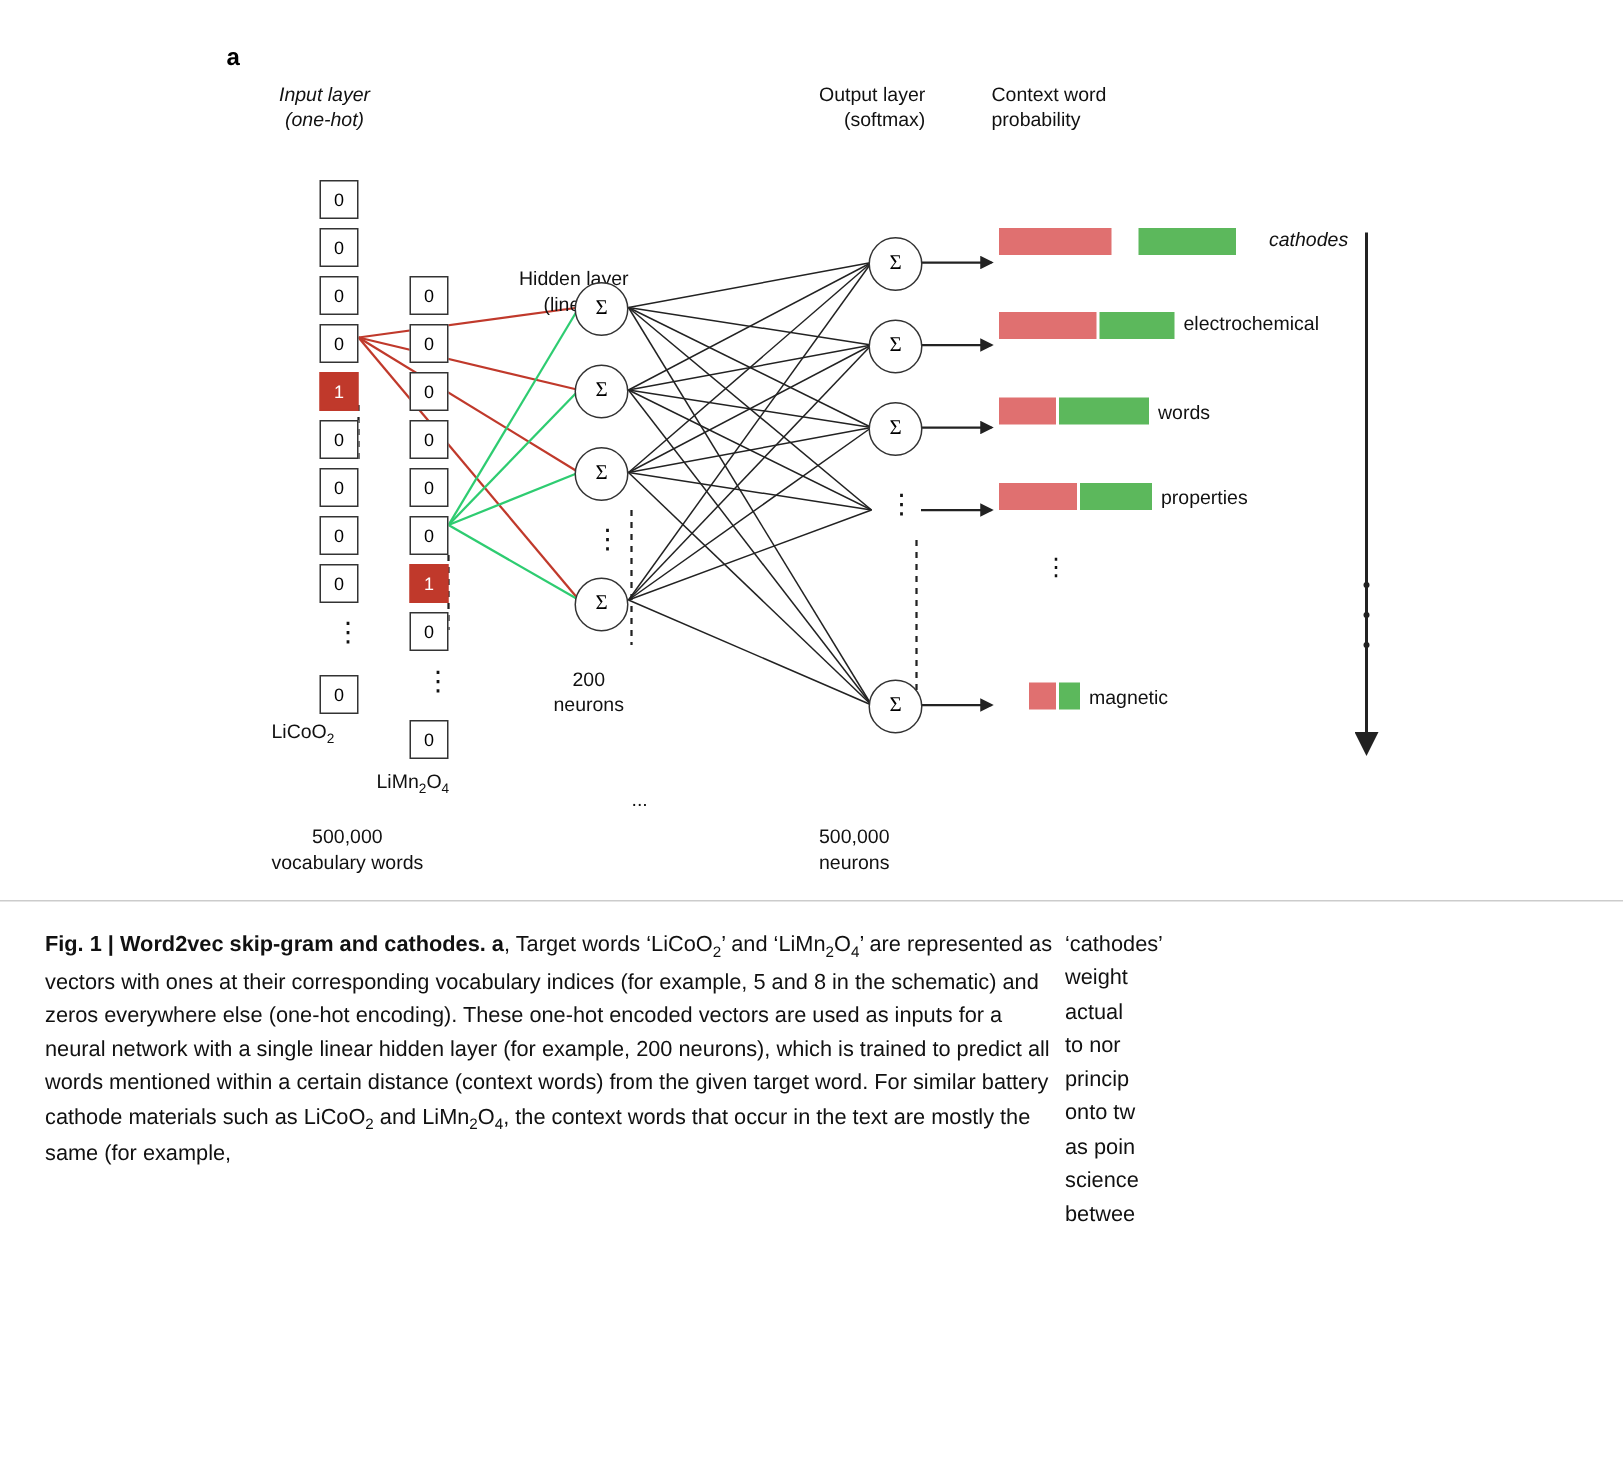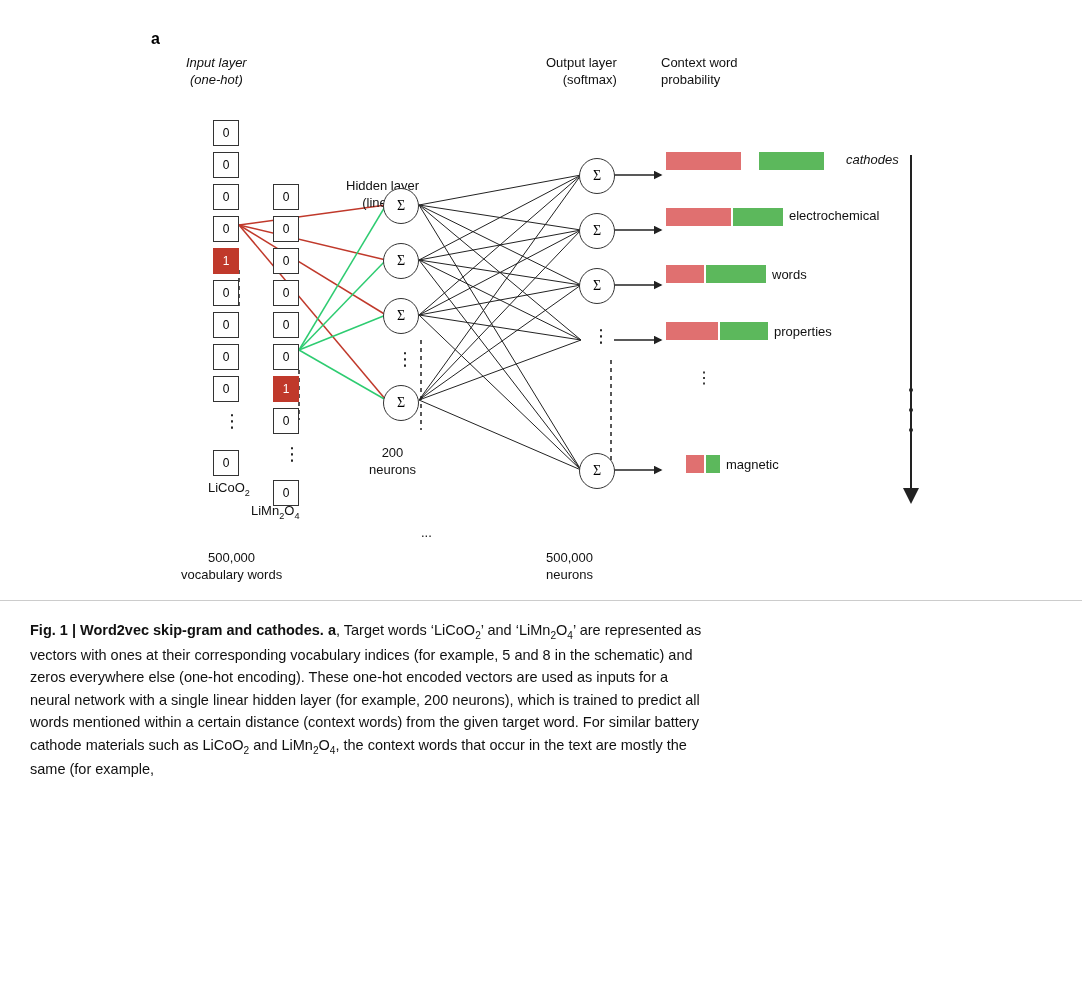--- a/index.html
+++ b/index.html
@@ -204,35 +204,35 @@
       <div class="node-box highlight" style="left:62px;top:218px;width:26px;height:26px;">1</div>
       <div class="node-box" style="left:62px;top:250px;width:26px;height:26px;">0</div>
       <div class="node-box" style="left:62px;top:282px;width:26px;height:26px;">0</div>
       <div class="node-box" style="left:62px;top:314px;width:26px;height:26px;">0</div>
       <div class="node-box" style="left:62px;top:346px;width:26px;height:26px;">0</div>
 
       <div class="label" style="left:72px;top:380px;font-size:18px;letter-spacing:2px;">⋮</div>
 
       <div class="node-box" style="left:62px;top:420px;width:26px;height:26px;">0</div>
 
-      <div class="label" style="left:30px;top:450px;font-size:13px;margin-left:27px;">LiCoO<sub>2</sub></div>
+      <div class="label" style="left:30px;top:450px;font-size:13px;">LiCoO<sub>2</sub></div>
 
       <div class="node-box" style="left:122px;top:154px;width:26px;height:26px;">0</div>
       <div class="node-box" style="left:122px;top:186px;width:26px;height:26px;">0</div>
       <div class="node-box" style="left:122px;top:218px;width:26px;height:26px;">0</div>
       <div class="node-box" style="left:122px;top:250px;width:26px;height:26px;">0</div>
       <div class="node-box" style="left:122px;top:282px;width:26px;height:26px;">0</div>
       <div class="node-box" style="left:122px;top:314px;width:26px;height:26px;">0</div>
 
       <div class="node-box highlight" style="left:122px;top:346px;width:26px;height:26px;">1</div>
       <div class="node-box" style="left:122px;top:378px;width:26px;height:26px;">0</div>
 
       <div class="label" style="left:132px;top:413px;font-size:18px;letter-spacing:2px;">⋮</div>
 
-      <div class="label" style="left:100px;top:460px;font-size:13px;margin-top:13px;">LiMn<sub>2</sub>O<sub>4</sub></div>
+      <div class="label" style="left:100px;top:470px;font-size:13px;margin-top:13px;">LiMn<sub>2</sub>O<sub>4</sub></div>
 
       <div class="node-box" style="left:122px;top:450px;width:26px;height:26px;">0</div>
       <div class="label" style="left:270px;top:495px;font-size:13px;">...</div>
 
       <div class="sigma-circle" style="left:232px;top:158px;width:36px;height:36px;">Σ</div>
       <div class="sigma-circle" style="left:232px;top:213px;width:36px;height:36px;">Σ</div>
       <div class="sigma-circle" style="left:232px;top:268px;width:36px;height:36px;">Σ</div>
 
       <div class="label" style="left:245px;top:318px;font-size:18px;">⋮</div>
       <div class="sigma-circle" style="left:232px;top:355px;width:36px;height:36px;">Σ</div>
@@ -285,14 +285,17 @@
     </div>
   </div>
 
   <div style="width:100%;border-top:1px solid #ccc;margin:0 0 8px 0;"></div>
 
   <div class="caption-area">
     <div class="caption-left">
       <span class="fig-label">Fig. 1 | <span style="font-weight:bold;">Word2vec skip-gram and cathodes.</span></span>
       <span> <span style="font-weight:bold;">a</span>, Target words ‘LiCoO<sub>2</sub>’ and ‘LiMn<sub>2</sub>O<sub>4</sub>’ are represented as vectors with ones at their corresponding vocabulary indices (for example, 5 and 8 in the schematic) and zeros everywhere else (one-hot encoding). These one-hot encoded vectors are used as inputs for a neural network with a single linear hidden layer (for example, 200 neurons), which is trained to predict all words mentioned within a certain distance (context words) from the given target word. For similar battery cathode materials such as LiCoO<sub>2</sub> and LiMn<sub>2</sub>O<sub>4</sub>, the context words that occur in the text are mostly the same (for example,</span>
     </div>
+    <div class="caption-right">
+      ‘cathodes’<br>weight<br>actual<br>to nor<br>princip<br>onto tw<br>as poin<br>science<br>betwee
+    </div>
   </div>
 </div>
 
 </body></html>

